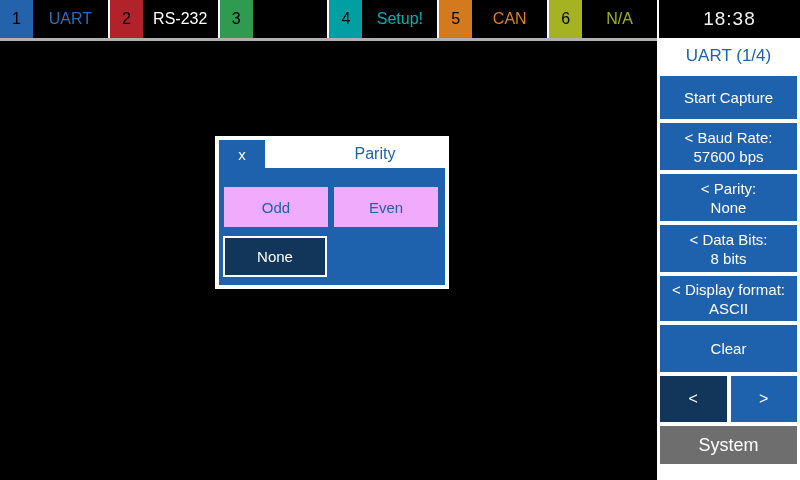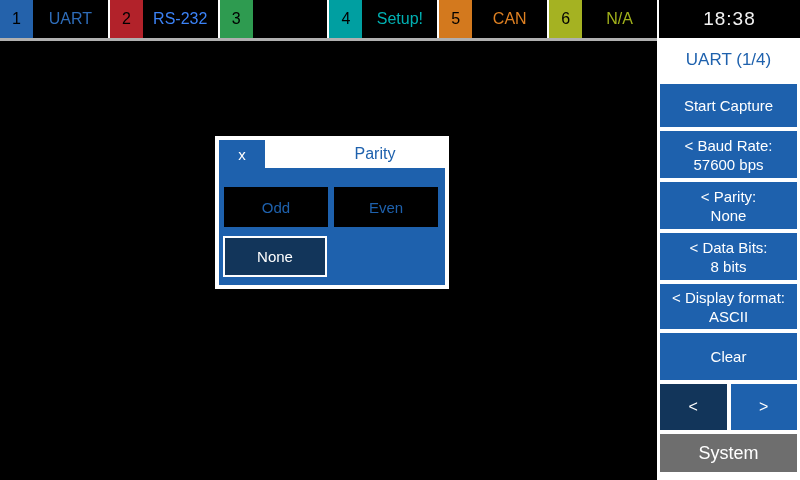--- a/index.html
+++ b/index.html
@@ -17,21 +17,21 @@
   .clock { width: 141px; background: #000; color: #f2f2f2; display: flex; align-items: center;
            justify-content: center; font-size: 19px; letter-spacing: 1px; flex-shrink: 0; }
 
   
   .content { flex: 1; display: flex; min-height: 0; }
   .main { width: 657px; display: flex; flex-direction: column; flex-shrink: 0; }
   .divider { height: 3px; background: #b0b0b0; flex-shrink: 0; }
   .canvas { flex: 1; background: #000; position: relative; }
 
   
-  .sidebar { flex: 1; background: #fff; display: flex; flex-direction: column; padding: 2px 3px 8px 3px; }
+  .sidebar { flex: 1; background: #fff; display: flex; flex-direction: column; padding: 2px 3px 16px 3px; }
   .sidebar-title { height: 48px; display: flex; align-items: center; justify-content: center;
                    color: #1e61ad; font-size: 17px; margin-bottom: 4px; }
   .sbtn { background: #1e61ad; color: #fff; margin-bottom: 4px; display: flex; flex-direction: column;
           align-items: center; justify-content: center; font-size: 15px; line-height: 19px;
           text-align: center; cursor: pointer; flex-shrink: 0; }
   .sbtn.h1 { height: 43px; }
   .sbtn.h2 { height: 47px; }
   .sbtn.h3 { height: 45px; }
   .pager { display: flex; gap: 4px; margin-bottom: 4px; flex-shrink: 0; }
   .pbtn { flex: 1; height: 46px; display: flex; align-items: center; justify-content: center;
@@ -44,39 +44,39 @@
   
   .dialog { position: absolute; left: 215px; top: 95px; width: 234px; height: 153px;
             background: #fff; padding: 4px; display: flex; flex-direction: column; }
   .dlg-header { display: flex; height: 28px; flex-shrink: 0; }
   .dlg-x { width: 46px; background: #1e61ad; color: #fff; font-size: 15px;
            display: flex; align-items: center; justify-content: center; cursor: pointer; }
   .dlg-title { flex: 1; background: #fff; color: #1e61ad; font-size: 16px;
                display: flex; align-items: center; justify-content: center; padding-left: 40px; }
   .dlg-body { flex: 1; background: #1e61ad; position: relative; }
   .opt { position: absolute; display: flex; align-items: center; justify-content: center;
-         font-size: 15px; cursor: pointer; background: #000000; color: #1e61ad; }
+         font-size: 15px; cursor: pointer; background: #f0abfc; color: #1e61ad; }
   .opt-0 { left: 5px;  top: 19px; width: 104px; height: 40px; }
   .opt-1 { left: 115px; top: 19px; width: 104px; height: 40px; }
   .opt-2 { left: 4px;  top: 68px; width: 104px; height: 41px; }
   .opt.selected { background: #12355a; color: #fff; border: 2px solid #fff; }
 </style>
 </head>
 <body>
 
 <div class="screen">
 
   <div class="topbar">
     <div class="tab">
       <span class="sq" style="background: rgb(36, 98, 171);">1</span>
       <span class="lbl" style="color: rgb(46, 108, 184);">UART</span>
     </div>
     <div class="tab">
       <span class="sq" style="background: rgb(178, 34, 42);">2</span>
-      <span class="lbl" style="color: #3b82f6;">RS-232</span>
+      <span class="lbl" style="color: #ffffff;">RS-232</span>
     </div>
     <div class="tab">
       <span class="sq" style="background: rgb(46, 155, 80);">3</span>
     </div>
     <div class="tab">
       <span class="sq" style="background: rgb(0, 159, 161);">4</span>
       <span class="lbl" style="color: rgb(0, 177, 179);">Setup!</span>
     </div>
     <div class="tab">
       <span class="sq" style="background: rgb(211, 121, 30);">5</span>

